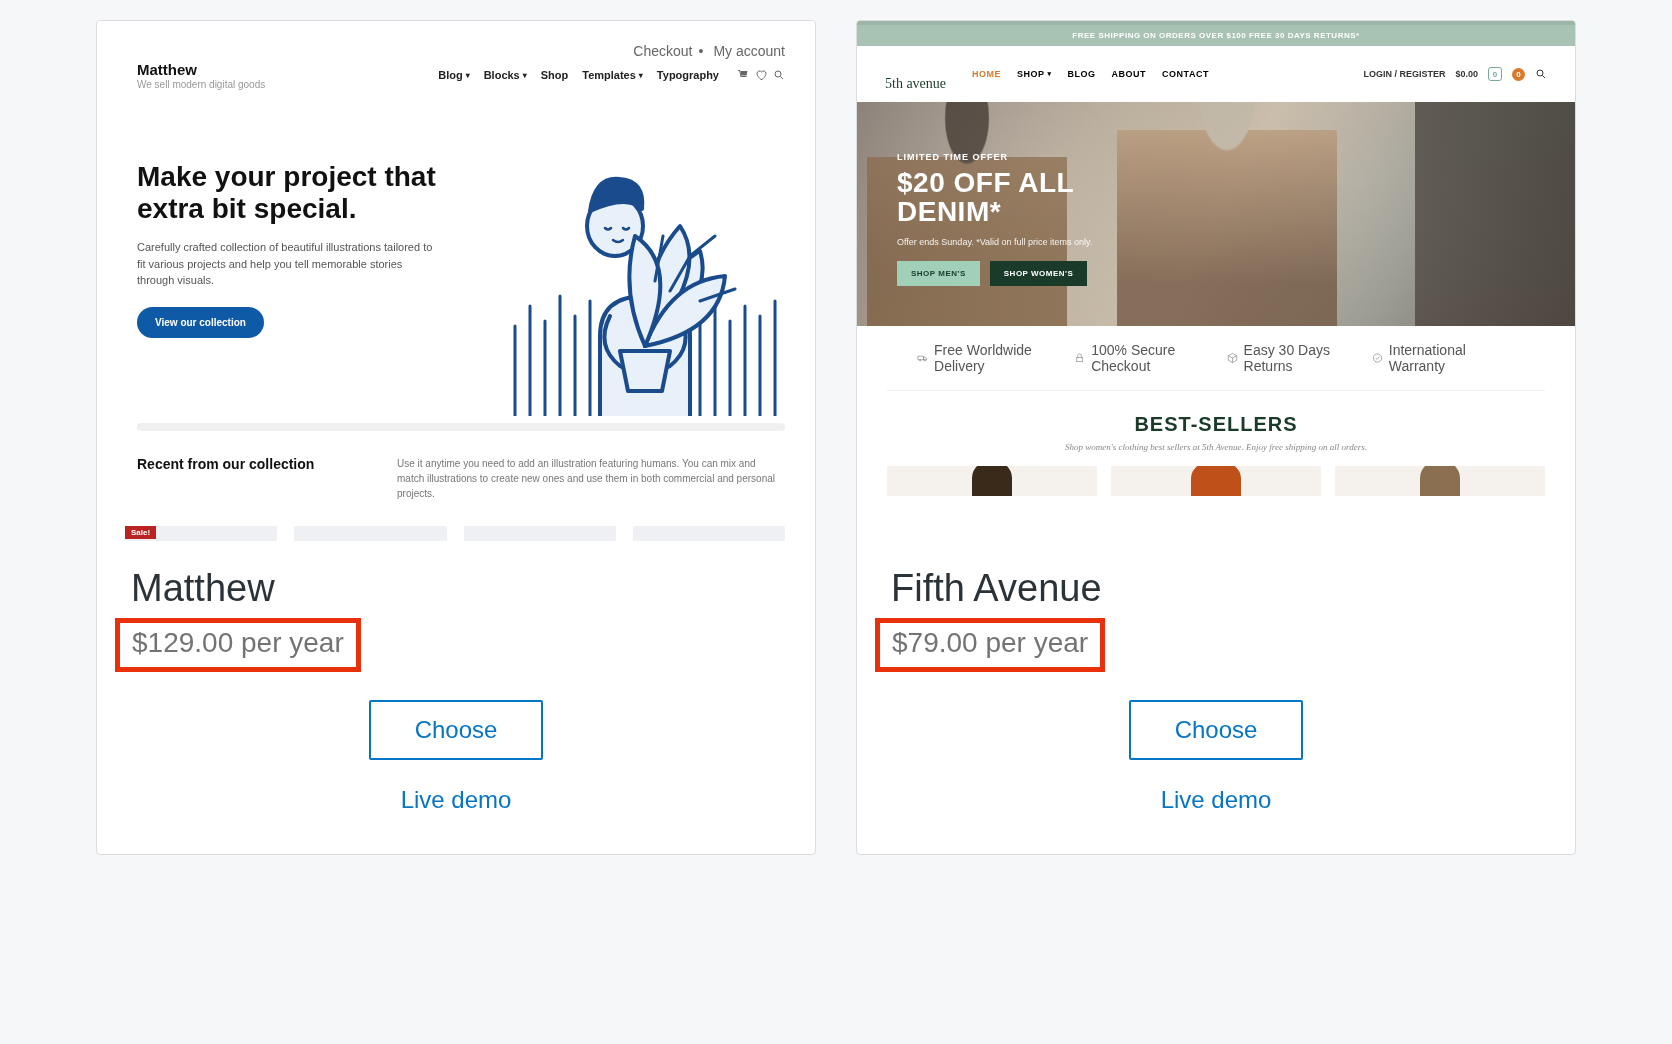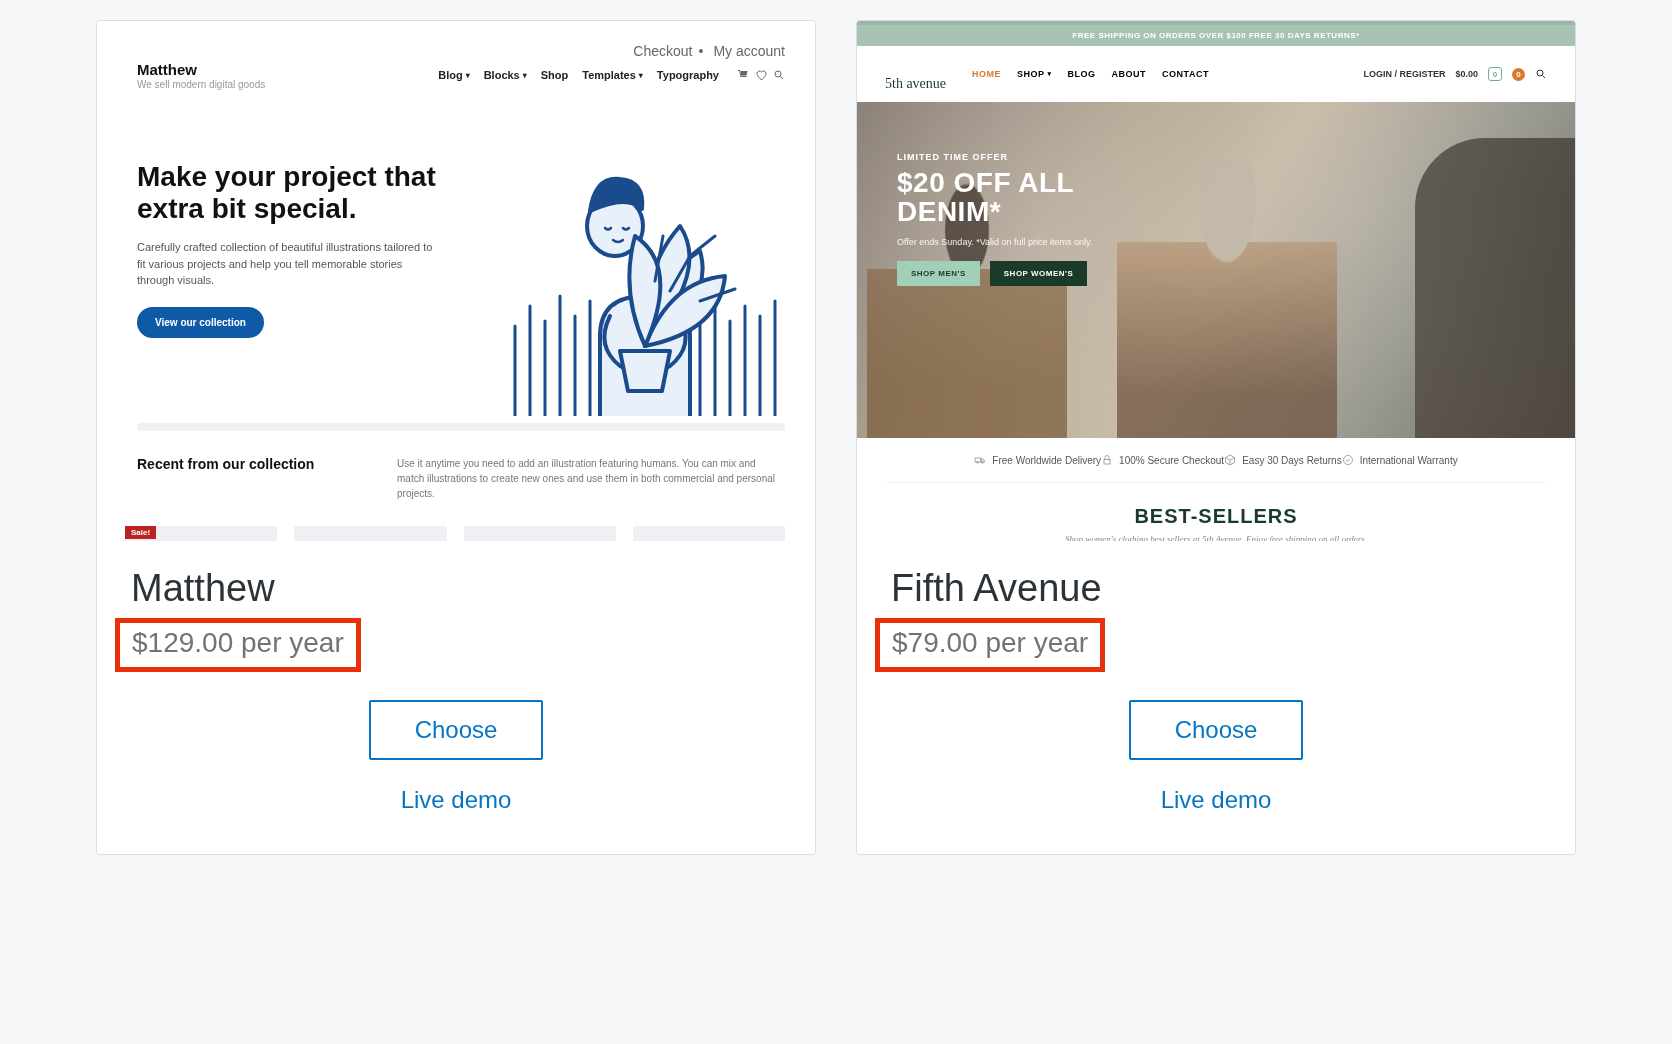--- a/index.html
+++ b/index.html
@@ -59,36 +59,36 @@
   .fa-top { border-top:4px solid #9bb5a7; background:#a8c2b4; text-align:center; padding:6px 0; font-size:8px; letter-spacing:0.5px; color:#fff; font-weight:600; }
   .fa-bar { display:flex; align-items:center; padding:10px 28px; background:#fff; font-size:10px; }
   .fa-brand { font-family: Georgia, serif; font-size:14px; font-weight:400; color:#1a3a2a;margin-top:20px; }
   .fa-menu { display:flex; gap:16px; margin-left:26px; font-weight:700; font-size:9px; letter-spacing:0.5px; }
   .fa-menu .home { color:#d97a2b; }
   .fa-menu .shop { display:flex; align-items:center; gap:3px; }
   .fa-right { margin-left:auto; display:flex; align-items:center; gap:10px; font-size:9px; font-weight:700; color:#333; }
   .fa-badge { width:14px; height:14px; border-radius:3px; display:inline-flex; align-items:center; justify-content:center; font-size:8px; }
   .fa-badge.cart { border:1px solid #7a9; color:#7a9; }
   .fa-badge.wish { background:#d97a2b; color:#fff; border-radius:50%; width:13px; height:13px; }
-  .fa-hero { position:relative; height:336px; background:linear-gradient(120deg,#8a8078 0%,#b5a896 30%,#c8bba8 50%,#9a9a92 75%,#6a6a62 100%); overflow:hidden; }
+  .fa-hero { position:relative; height:224px; background:linear-gradient(120deg,#8a8078 0%,#b5a896 30%,#c8bba8 50%,#9a9a92 75%,#6a6a62 100%); overflow:hidden; }
   .fa-hero::before { content:""; position:absolute; inset:0; background:radial-gradient(circle at 25% 40%, rgba(255,255,255,0.15), transparent 40%),radial-gradient(circle at 70% 35%, rgba(255,255,255,0.1), transparent 35%); }
   .fa-hero-txt { position:absolute; top:50px; left:40px; color:#fff; }
   .fa-hero-txt .lim { font-size:9px; letter-spacing:1px; font-weight:600; }
   .fa-hero-txt h2 { font-size:28px; font-weight:800; margin-top:6px; line-height:1.05; letter-spacing:0.5px; }
   .fa-hero-txt .off { font-size:9px; margin-top:10px; opacity:0.9; }
   .fa-hero-btns { display:flex; gap:10px; margin-top:14px; }
   .fa-hb { font-size:8px; font-weight:700; padding:8px 14px; letter-spacing:0.5px; }
   .fa-hb.a { background:#a0d0b8; color:#1a3a2a; }
   .fa-hb.b { background:#1a3a2a; color:#fff; }
   
   .fa-person { position:absolute; bottom:0; }
   .fa-p1 { left:10px; width:200px; height:260px; background:radial-gradient(ellipse at 50% 20%, #3a2f28 0%, #3a2f28 15%, transparent 16%), linear-gradient(180deg, transparent 35%, #8a6a4a 35%, #7a5a3a 80%); border-radius:80px 80px 0 0; opacity:0.7; }
   .fa-p2 { left:260px; width:220px; height:280px; background:radial-gradient(ellipse at 50% 15%, #c0b8a8 0%, #c0b8a8 18%, transparent 19%), linear-gradient(180deg, transparent 30%, #b89878 30%, #705540 85%); border-radius:90px 90px 0 0; opacity:0.75; }
   .fa-p3 { right:-20px; width:180px; height:300px; background:linear-gradient(180deg, #2a2520 20%, #3a3028 90%); border-radius:70px 0 0 0; opacity:0.6; }
-  .fa-feat { display:flex; justify-content:center; padding:16px 30px; font-size:10px; color:#555; border-bottom:1px solid #eee; margin:0 30px; }
+  .fa-feat { display:flex; justify-content:center; padding:16px 30px; font-size:14px; color:#555; border-bottom:1px solid #eee; margin:0 30px; }
   .fa-feat .f { display:flex; align-items:center; gap:6px; }
   .fa-feat svg { width:12px; height:12px; stroke:#888; fill:none; stroke-width:1.5; }
   .fa-best { text-align:center; padding:22px 30px 0; }
   .fa-best h3 { font-size:20px; font-weight:800; color:#1a3a2a; letter-spacing:1px; }
   .fa-best p { font-size:9px; font-style:italic; color:#888; margin-top:6px; font-family:Georgia,serif; }
   .fa-prods { display:flex; gap:14px; padding:14px 30px 0; }
   .fa-prod { flex:1; height:30px; background:#f5f2ee; position:relative; overflow:hidden; }
   .fa-head { position:absolute; bottom:0; left:50%; transform:translateX(-50%); width:40px; height:36px; border-radius:50% 50% 0 0; }
   .fa-head.h1 { background:#3a2a1a; }
   .fa-head.h2 { background:#c0501a; width:50px; }

